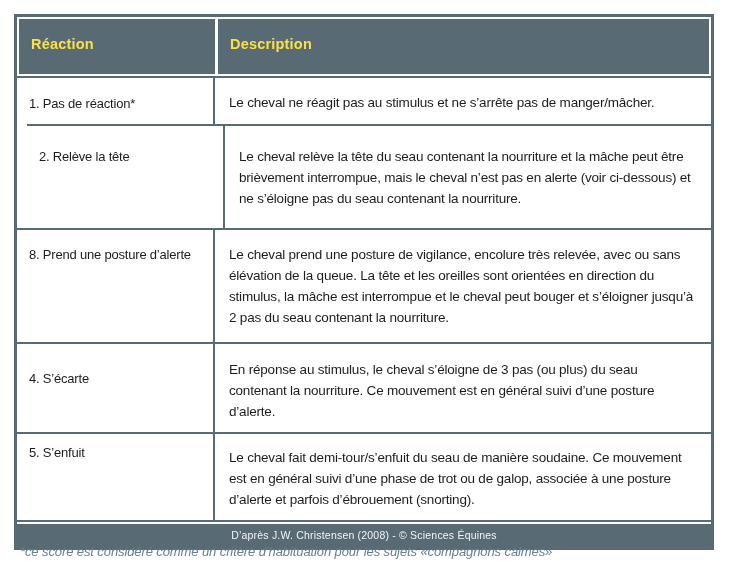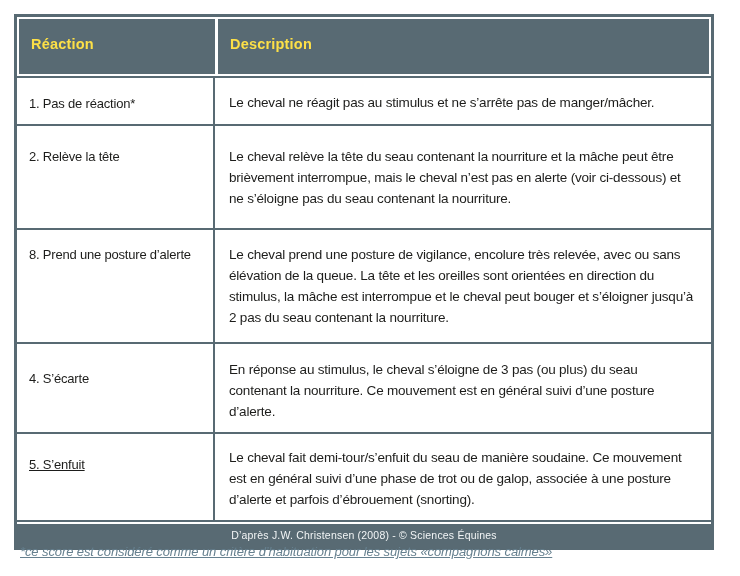--- a/index.html
+++ b/index.html
@@ -68,52 +68,51 @@
     font-size: 13px;
   }
   .td.cell-description {
     flex: 1;
     padding: 12px 16px 10px 14px;
     border-radius: 23px;
   }
   .row-1 { min-height: 46px; }
   .row-1 .cell-description { padding-top: 14px; }
   .row-1 .cell-reaction   { padding-top: 15px; }
-  .row-2 { min-height: 104px; }
+  .row-2 { min-height: 104px; margin-left: 10px; }
   .row-2 .td { padding-top: 20px; }
   .row-2 .cell-reaction { padding-left: 12px; }
   .row-3 { min-height: 114px; }
   .row-3 .td { padding-top: 14px; }
   .row-4 { min-height: 76px; }
   .row-4 .cell-description { padding-top: 15px; }
   .row-4 .cell-reaction   { padding-top: 24px; }
   .row-5 { min-height: 86px; }
   .row-5 .cell-description { padding-top: 13px; }
-  .row-5 .cell-reaction   { padding-top: 20px; text-decoration: underline; }
+  .row-5 .cell-reaction   { padding-top: 8px; }
 
   
   .credit-bar {
     margin-top: 2px;
     background: #586a73;
     color: #f2f5f6;
     font-size: 10.5px;
     letter-spacing: 0.2px;
     text-align: center;
     padding: 5px 0 6px 0;
   }
 
   .footnote {
     position: absolute;
     left: 20px;
     top: 544px;
     font-size: 13px;
     font-style: italic;
     color: #66808f;
     letter-spacing: -0.1px;
-    text-decoration: underline;
   }
 </style>
 </head>
 <body>
 
 <div class="page">
 
   <div class="table-wrap">
 
     <div class="thead">

